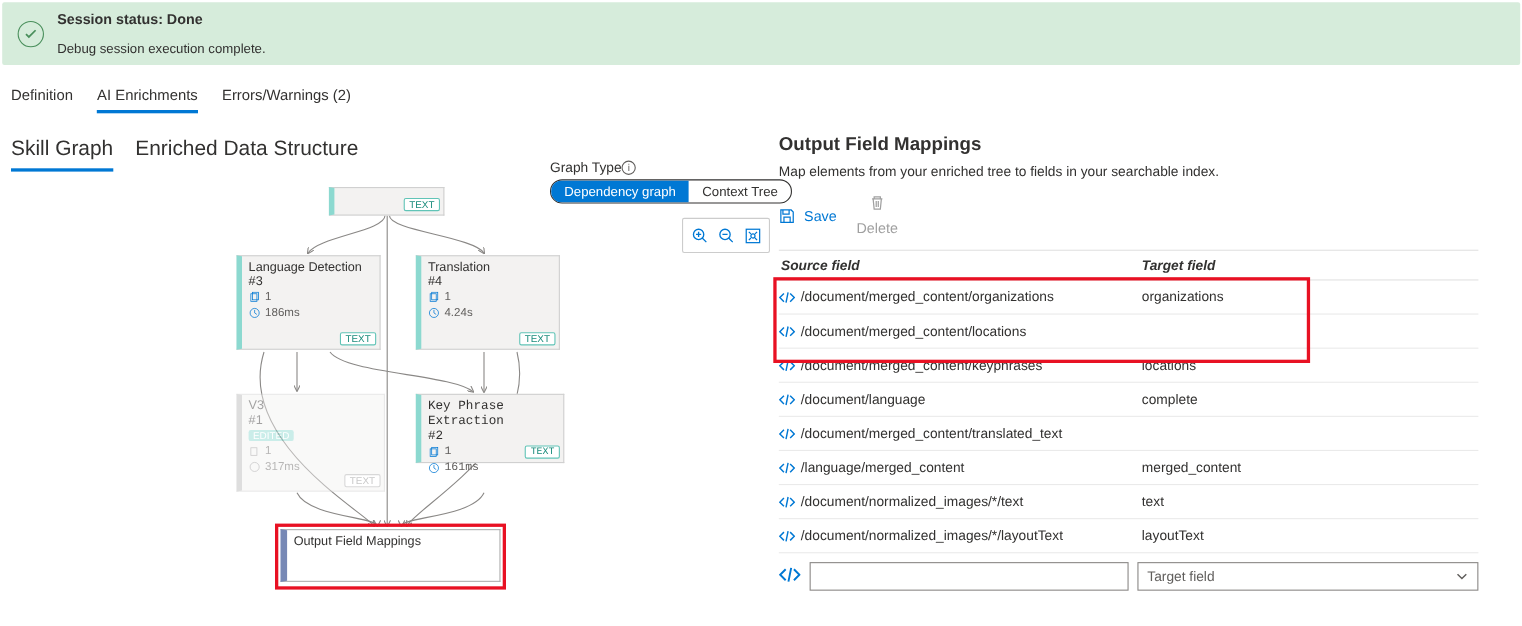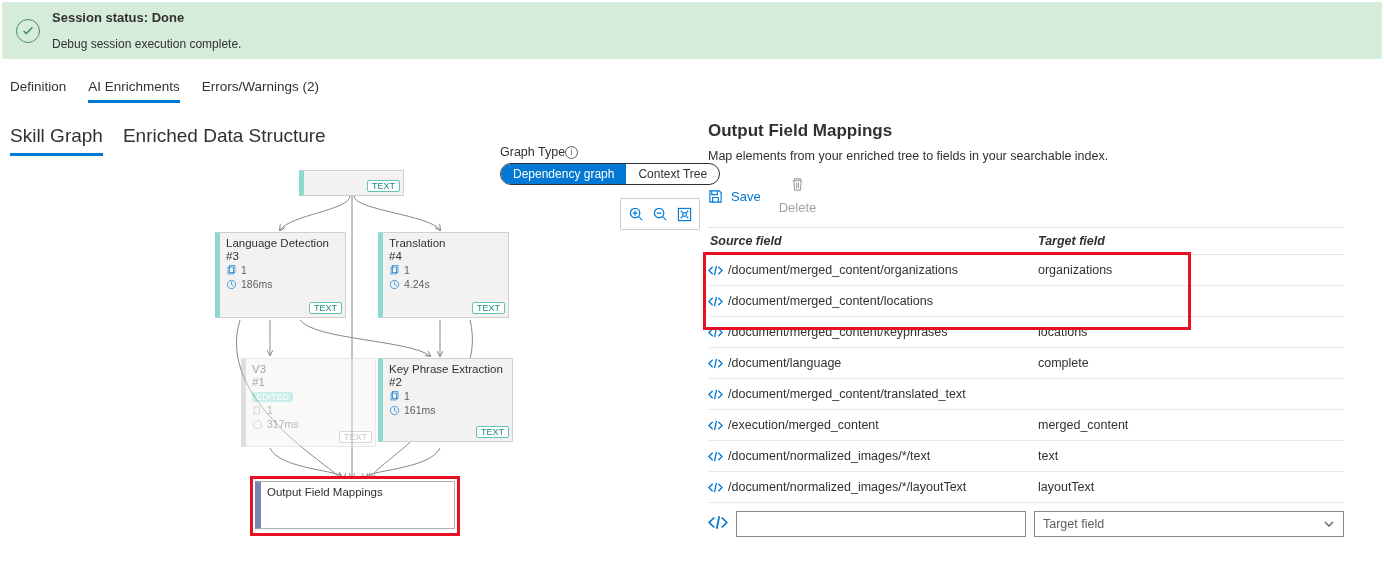--- a/index.html
+++ b/index.html
@@ -179,40 +179,40 @@
         <div class="node-meta">
             <svg class="mi" viewBox="0 0 16 16">
               <circle cx="8" cy="8" r="6" fill="none" stroke="#0078d4"></circle>
               <path d="M8 4 L8 8 L11 10" fill="none" stroke="#0078d4"></path>
             </svg>
             <span>4.24s</span>
           </div>
         <span class="text-badge">TEXT</span>
       </div>
 
-      <div class="node-box faded" style="left:205px; top:188px; height:89px; width:135px;margin-left:26px;">
+      <div class="node-box faded" style="left:205px; top:188px; height:89px; width:135px;">
         <div class="node-title">V3</div>
         <div class="node-sub">#1</div>
         <div style="margin-top:2px;"><span class="edited-badge">EDITED</span></div>
         <div class="node-meta">
             <svg class="mi" viewBox="0 0 16 16">
               <rect x="3" y="3" width="8" height="10" fill="none" stroke="#888"></rect>
             </svg>
             <span>1</span>
           </div>
         <div class="node-meta">
             <svg class="mi" viewBox="0 0 16 16">
               <circle cx="8" cy="8" r="6" fill="none" stroke="#888"></circle>
             </svg>
             <span>317ms</span>
           </div>
         <span class="text-badge" style="border-color:#aaa;color:#888;">TEXT</span>
       </div>
 
-      <div class="node-box" style="left:368px; top:188px; height:84px; width:135px;">
+      <div class="node-box" style="left:368px; top:188px; height:63px; width:135px;font-family:Liberation Mono, monospace;">
         <div class="node-title">Key Phrase Extraction</div>
         <div class="node-sub">#2</div>
         <div class="node-meta">
             <svg class="mi" viewBox="0 0 16 16">
               <rect x="3" y="3" width="8" height="10" fill="none" stroke="#0078d4"></rect>
               <rect x="5" y="1" width="8" height="10" fill="none" stroke="#0078d4"></rect>
             </svg>
             <span>1</span>
           </div>
         <div class="node-meta">
@@ -303,21 +303,21 @@
             </svg>
           </span>
         <span class="src-path">/document/merged_content/translated_text</span>
       </div>
       <div class="field-row">
         <span class="code-icon">
             <svg viewBox="0 0 16 12">
               <path d="M5 2L1 6l4 4 M11 2l4 4-4 4 M9 1L7 11" fill="none" stroke="#0078d4" stroke-width="1.4"></path>
             </svg>
           </span>
-        <span class="src-path">/execution/merged_content</span>
+        <span class="src-path">/language/merged_content</span>
         <span class="tgt-val">merged_content</span>
       </div>
       <div class="field-row">
         <span class="code-icon">
             <svg viewBox="0 0 16 12">
               <path d="M5 2L1 6l4 4 M11 2l4 4-4 4 M9 1L7 11" fill="none" stroke="#0078d4" stroke-width="1.4"></path>
             </svg>
           </span>
         <span class="src-path">/document/normalized_images/*/text</span>
         <span class="tgt-val">text</span>

